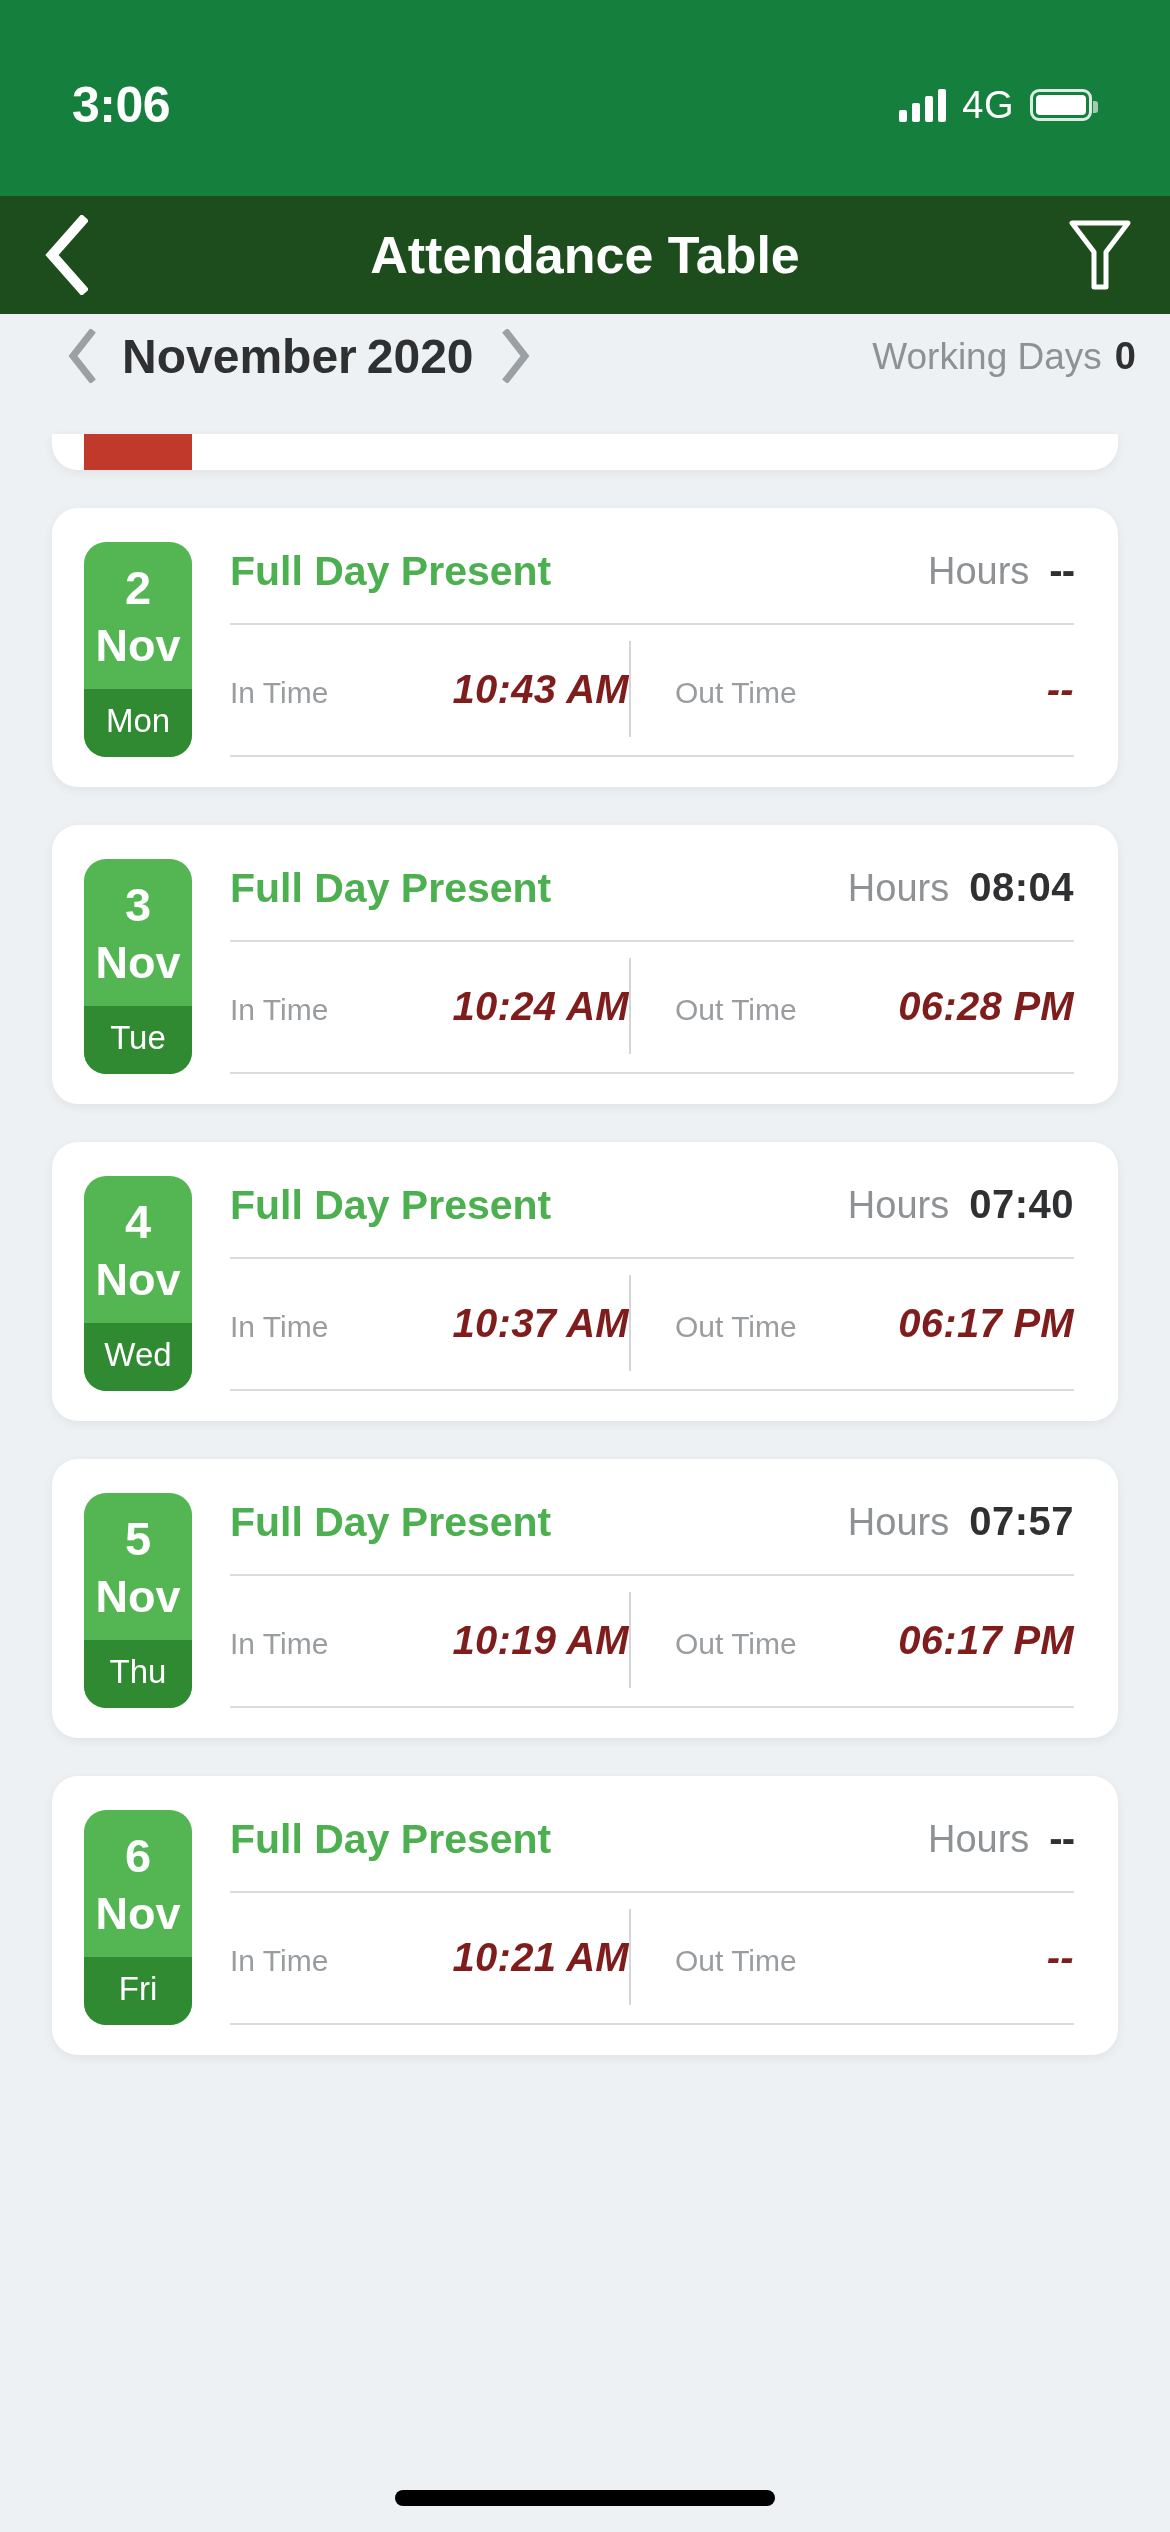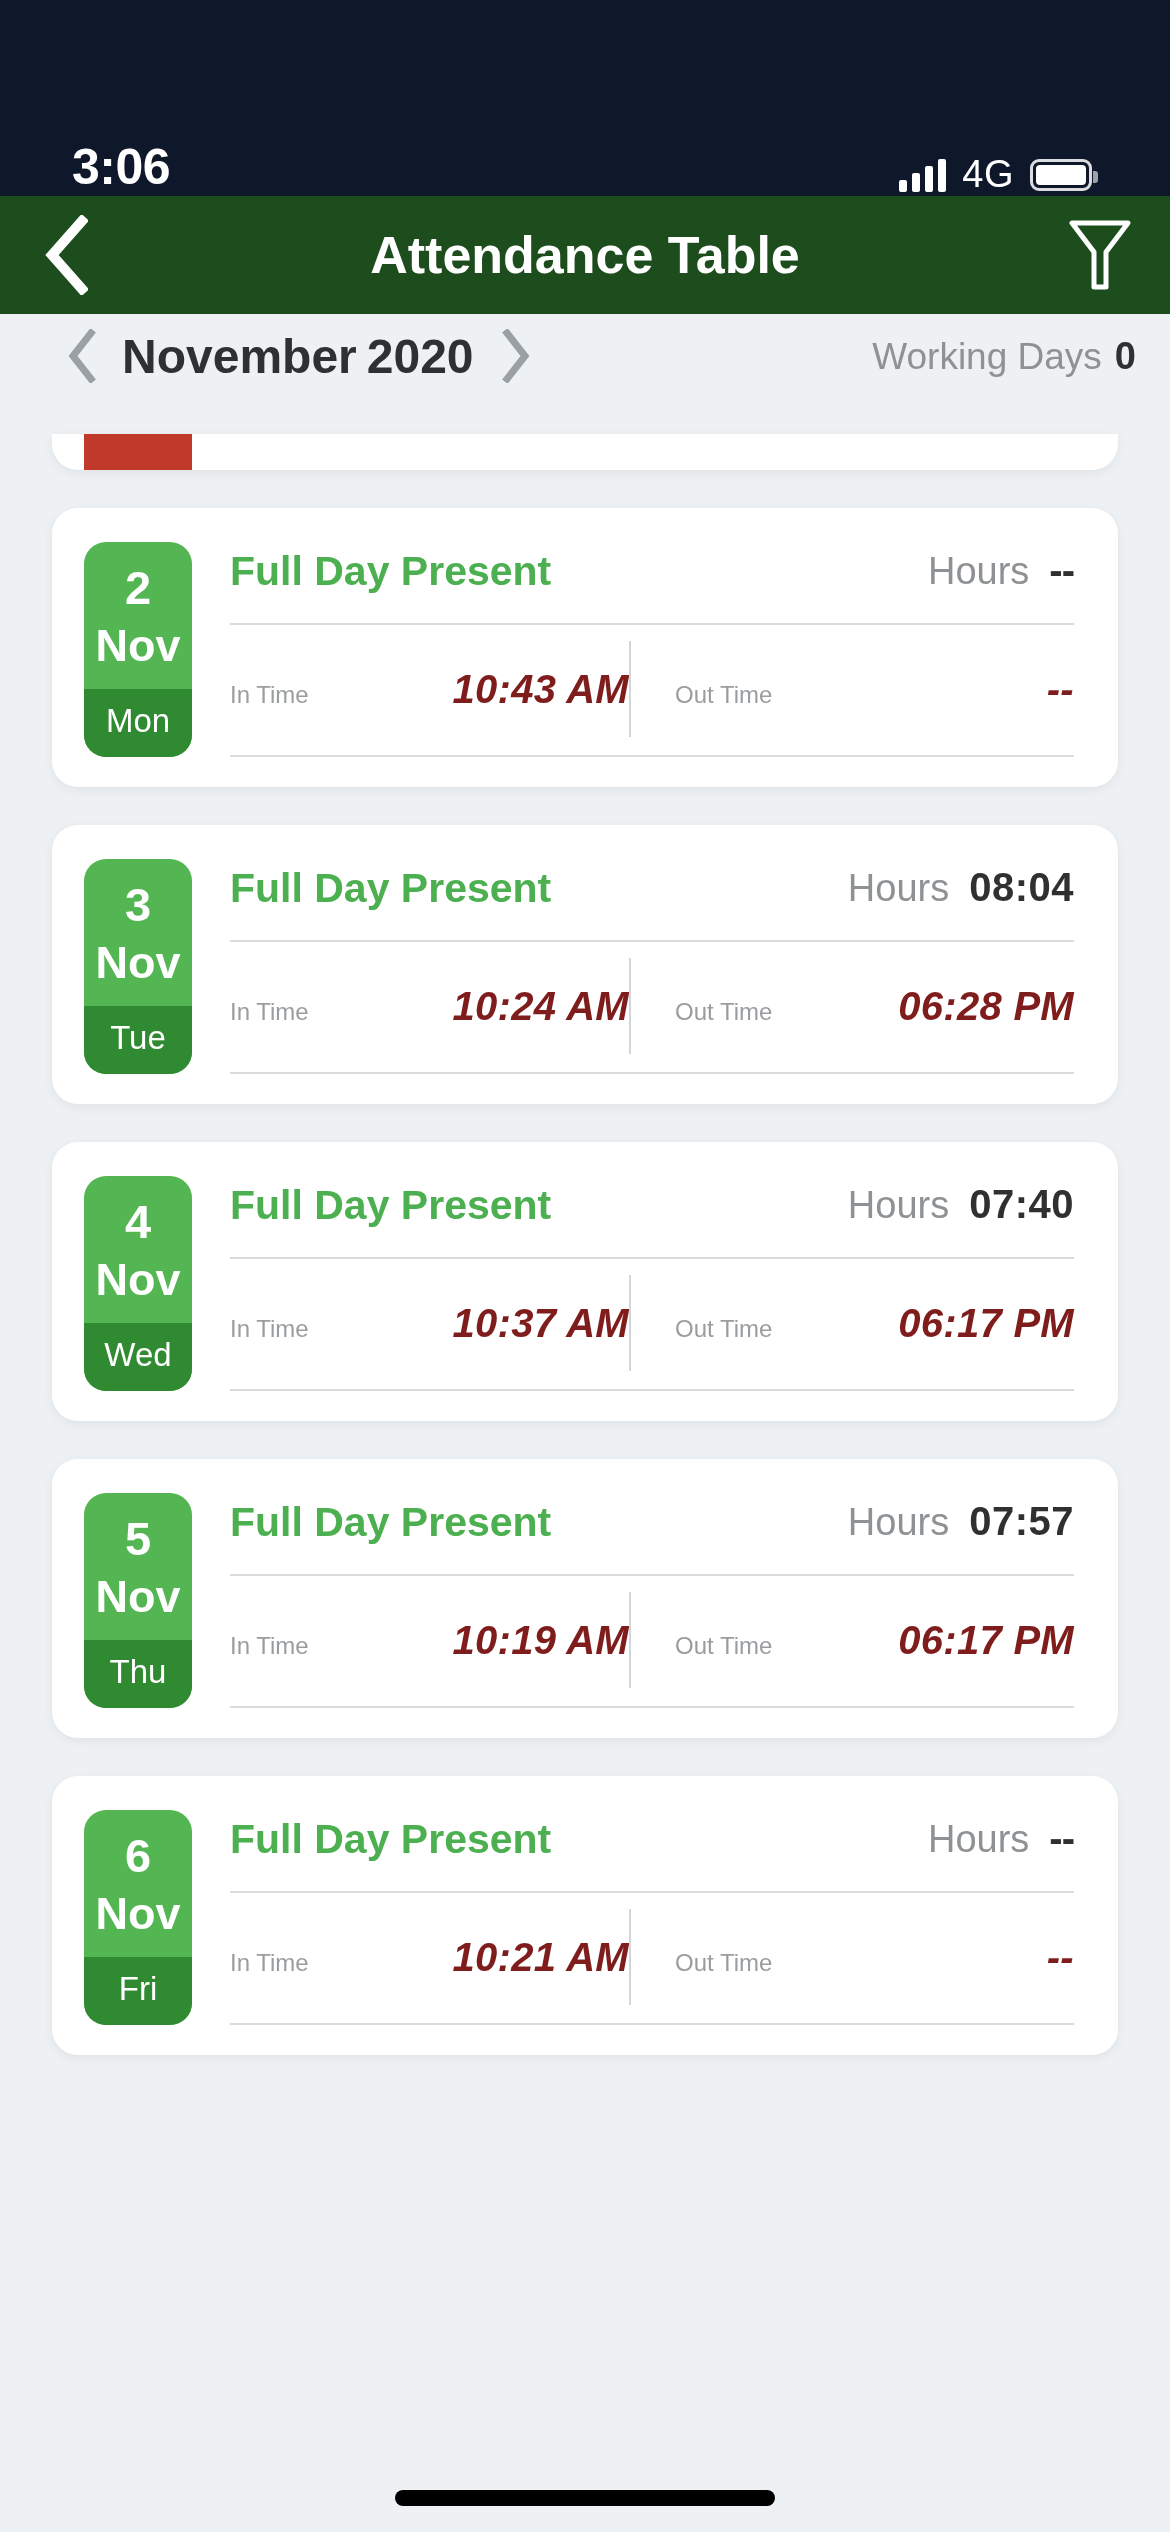--- a/index.html
+++ b/index.html
@@ -6,22 +6,22 @@
   html, body {
     width:1170px; height:2532px;
     font-family:"Liberation Sans", sans-serif;
     background:#eceff1;
     overflow:hidden;
   }
   .phone { position:relative; width:1170px; height:2532px; background:#eef1f3; }
 
   
   .statusbar {
-    height:196px; background:#0f172a;
-    display:flex; align-items:flex-end; justify-content:space-between;
+    height:196px; background:#15803d;
+    display:flex; align-items:center; justify-content:space-between;
     padding:0 78px 0 72px;
   }
   .status-time { color:#fff; font-size:50px; font-weight:600; letter-spacing:-0.5px; padding-top:14px;}
   .status-right { display:flex; align-items:center; gap:16px; padding-top:14px;}
   .sig { display:flex; align-items:flex-end; gap:5px; height:34px; }
   .sig i { display:block; width:8px; background:#fff; border-radius:2px; }
   .sig i:nth-child(1){height:12px;}
   .sig i:nth-child(2){height:19px;}
   .sig i:nth-child(3){height:26px;}
   .sig i:nth-child(4){height:33px;}
@@ -96,21 +96,21 @@
   .hours-wrap { margin-left:auto; display:flex; align-items:baseline; gap:20px;}
   .hours-lbl { font-size:38px; color:#8e9295; }
   .hours-val { font-size:40px; font-weight:bold; color:#2f3032; letter-spacing:0.5px;}
   .hours-val.dash { letter-spacing:-1px; }
 
   .divline { height:2px; background:#d9dcde; margin:28px 0 0 0; }
 
   .crow2 { display:flex; align-items:center; padding:34px 0 0 0; position:relative; }
   .tcell { flex:1; display:flex; align-items:baseline; }
   .tcell.right { padding-left:44px; }
-  .t-lbl { font-size:24px; color:#9a9da0; }
+  .t-lbl { font-size:30px; color:#9a9da0; }
   .t-val { margin-left:auto; font-size:40px; font-weight:bold; color:#7f1d1d; letter-spacing:0.3px;font-style:italic;}
   .vdiv { width:2px; background:#d3d6d9; align-self:stretch; min-height:96px; margin:-18px 0; }
   .botline { height:2px; background:#d9dcde; margin-top:36px; }
 
   
   .home-ind {
     position:absolute; bottom:26px; left:50%; transform:translateX(-50%);
     width:380px; height:16px; background:#000; border-radius:10px; z-index:20;
   }
 </style>

